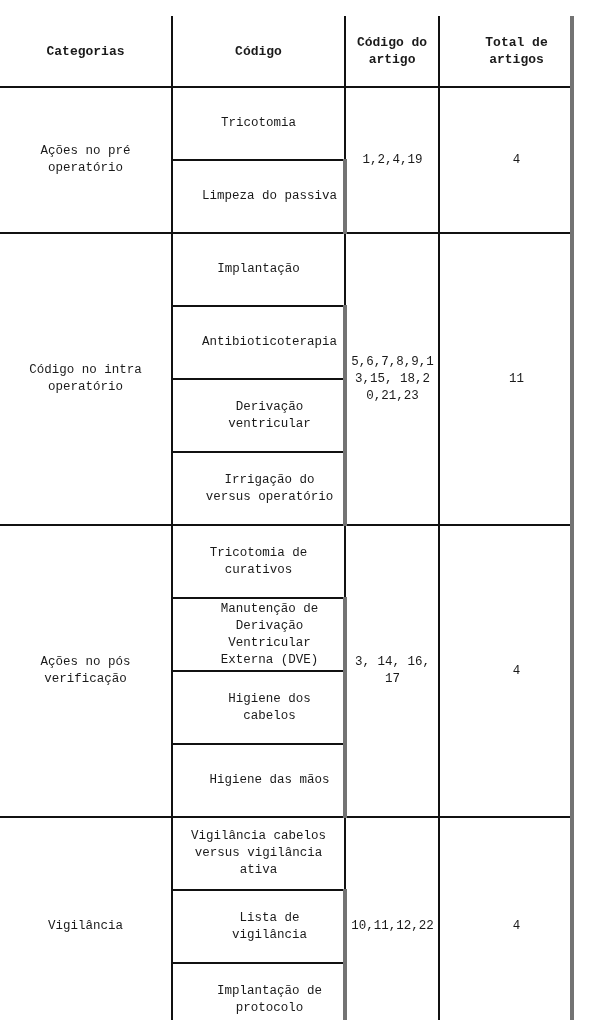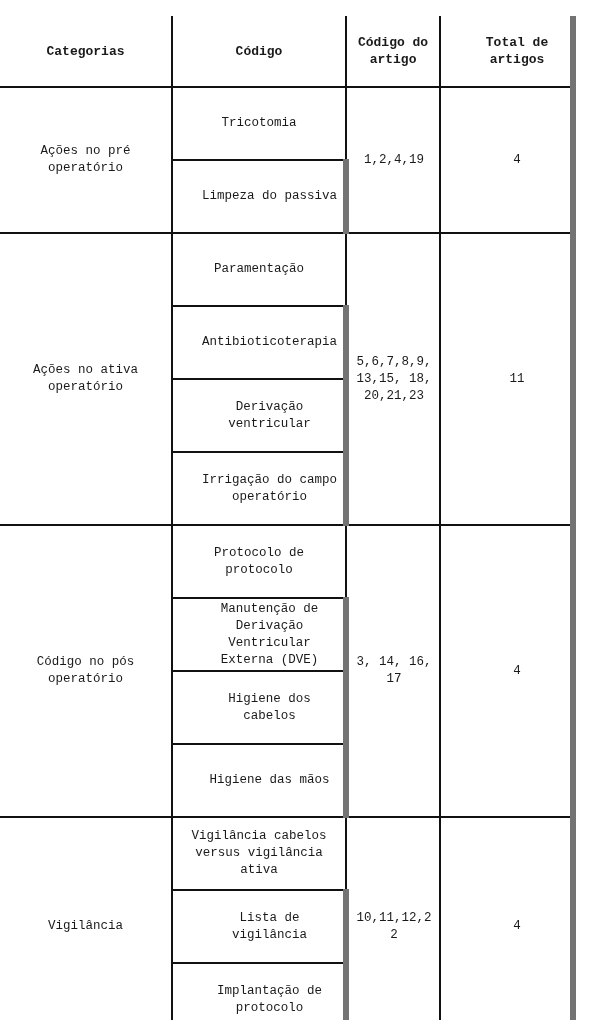--- a/index.html
+++ b/index.html
@@ -16,21 +16,21 @@
       border: 2px solid #111;
       text-align: center;
       vertical-align: middle;
       padding: 0 6px;
       line-height: 17px;
       overflow: hidden;
     }
     .tbl th { font-weight: bold; height: 70px; border-top: none; font-size: 13px; }
     .tbl td { height: 71px; border-radius: 21px; }
     .tbl tr > :first-child { border-left: none; }
-    .tbl tr > :last-child { border-right: 6px solid #737373; padding-left: 29px; }
+    .tbl tr > :last-child { border-right: 4px solid #737373; padding-left: 29px; }
     .col1 { width: 172px; }
     .col2 { width: 152px; }
     .col3 { width: 94px; }
     .col4 { width: 133px; }
     td.code { word-break: break-all; padding: 0 4px; }
   </style>
 </head>
 <body>
 
 <table class="tbl">
@@ -54,38 +54,38 @@
       <td rowspan="2">Ações no pré operatório</td>
       <td>Tricotomia</td>
       <td rowspan="2" class="code">1,2,4,19</td>
       <td rowspan="2">4</td>
     </tr>
     <tr>
       <td>Limpeza do passiva</td>
     </tr>
 
     <tr>
-      <td rowspan="4">Ações no ativa operatório</td>
-      <td>Paramentação</td>
+      <td rowspan="4">Código no intra operatório</td>
+      <td>Implantação</td>
       <td rowspan="4" class="code">5,6,7,8,9,13,15, 18,20,21,23</td>
       <td rowspan="4">11</td>
     </tr>
     <tr>
       <td>Antibioticoterapia</td>
     </tr>
     <tr>
       <td>Derivação ventricular</td>
     </tr>
     <tr>
-      <td>Irrigação do campo operatório</td>
+      <td>Irrigação do versus operatório</td>
     </tr>
 
     <tr>
-      <td rowspan="4">Código no pós operatório</td>
-      <td>Protocolo de protocolo</td>
+      <td rowspan="4">Ações no pós verificação</td>
+      <td>Tricotomia de curativos</td>
       <td rowspan="4" class="code">3, 14, 16, 17</td>
       <td rowspan="4">4</td>
     </tr>
     <tr>
       <td>Manutenção de Derivação Ventricular Externa (DVE)</td>
     </tr>
     <tr>
       <td>Higiene dos cabelos</td>
     </tr>
     <tr>

